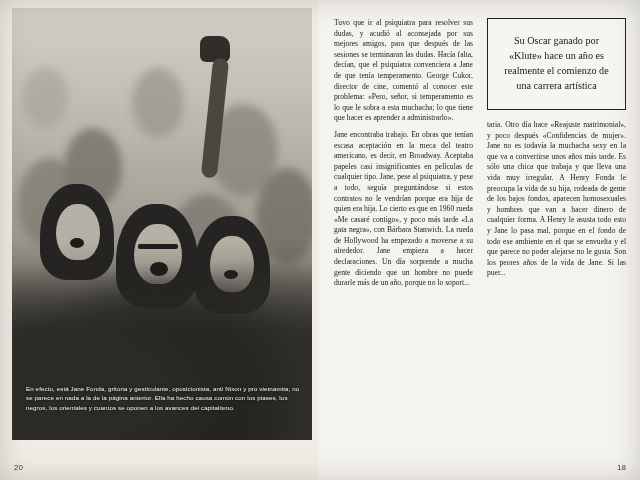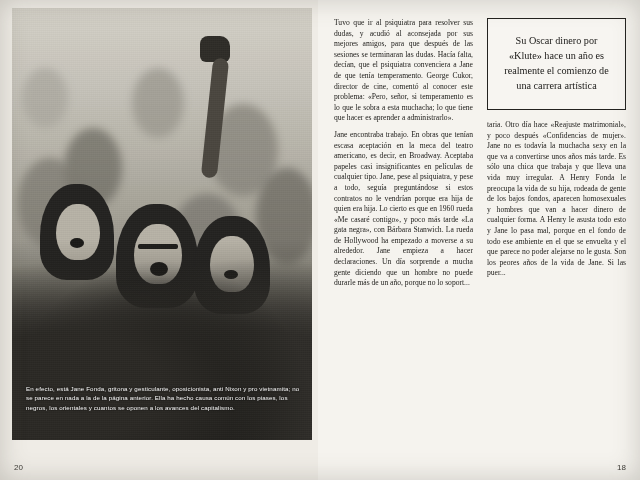--- a/index.html
+++ b/index.html
@@ -245,21 +245,21 @@
 
   <div class="page-right">
     <div class="cols">
 
       <div class="col col1">
         <p>Tuvo que ir al psiquiatra para resolver sus dudas, y acudió al aconsejada por sus mejores amigos, para que después de las sesiones se terminaran las dudas. Hacía falta, decían, que el psiquiatra convenciera a Jane de que tenía temperamento. George Cukor, director de cine, comentó al conocer este problema: «Pero, señor, si temperamento es lo que le sobra a esta muchacha; lo que tiene que hacer es aprender a administrarlo».</p>
         <p>Jane encontraba trabajo. En obras que tenían escasa aceptación en la meca del teatro americano, es decir, en Broadway. Aceptaba papeles casi insignificantes en películas de cualquier tipo. Jane, pese al psiquiatra, y pese a todo, seguía preguntándose si estos contratos no le vendrían porque era hija de quien era hija. Lo cierto es que en 1960 rueda «Me casaré contigo», y poco más tarde «La gata negra», con Bárbara Stanwich. La rueda de Hollywood ha empezado a moverse a su alrededor. Jane empieza a hacer declaraciones. Un día sorprende a mucha gente diciendo que un hombre no puede durarle más de un año, porque no lo soport...</p>
       </div>
 
       <div class="col col2">
-        <div class="pullquote">Su Oscar dinero por «Klute» hace un año es realmente el comienzo de una carrera artística</div>
+        <div class="pullquote">Su Oscar ganado por «Klute» hace un año es realmente el comienzo de una carrera artística</div>
         <div class="col2-body">
           <p>taria. Otro día hace «Reajuste matrimonial», y poco después «Confidencias de mujer». Jane no es todavía la muchacha sexy en la que va a convertirse unos años más tarde. Es sólo una chica que trabaja y que lleva una vida muy irregular. A Henry Fonda le preocupa la vida de su hija, rodeada de gente de los bajos fondos, aparecen homosexuales y hombres que van a hacer dinero de cualquier forma. A Henry le asusta todo esto y Jane lo pasa mal, porque en el fondo de todo ese ambiente en el que se envuelta y el que parece no poder alejarse no le gusta. Son los peores años de la vida de Jane. Si las puer...</p>
         </div>
       </div>
 
     </div>
 
     <div class="folio-right">18</div>
   </div>
 

